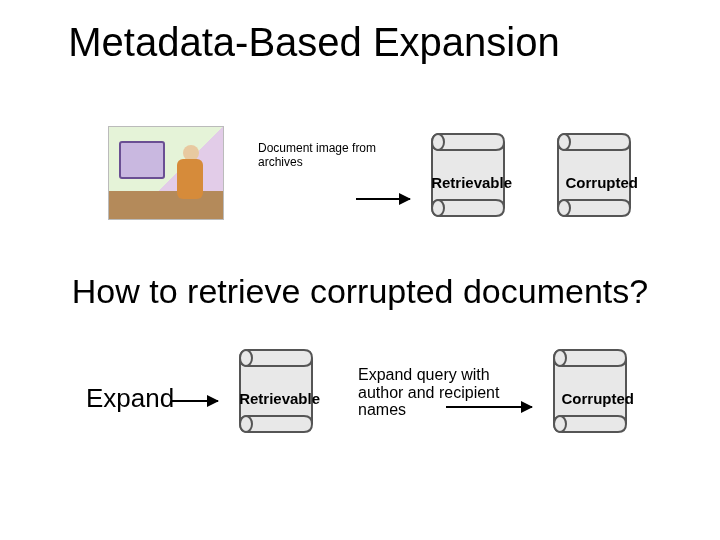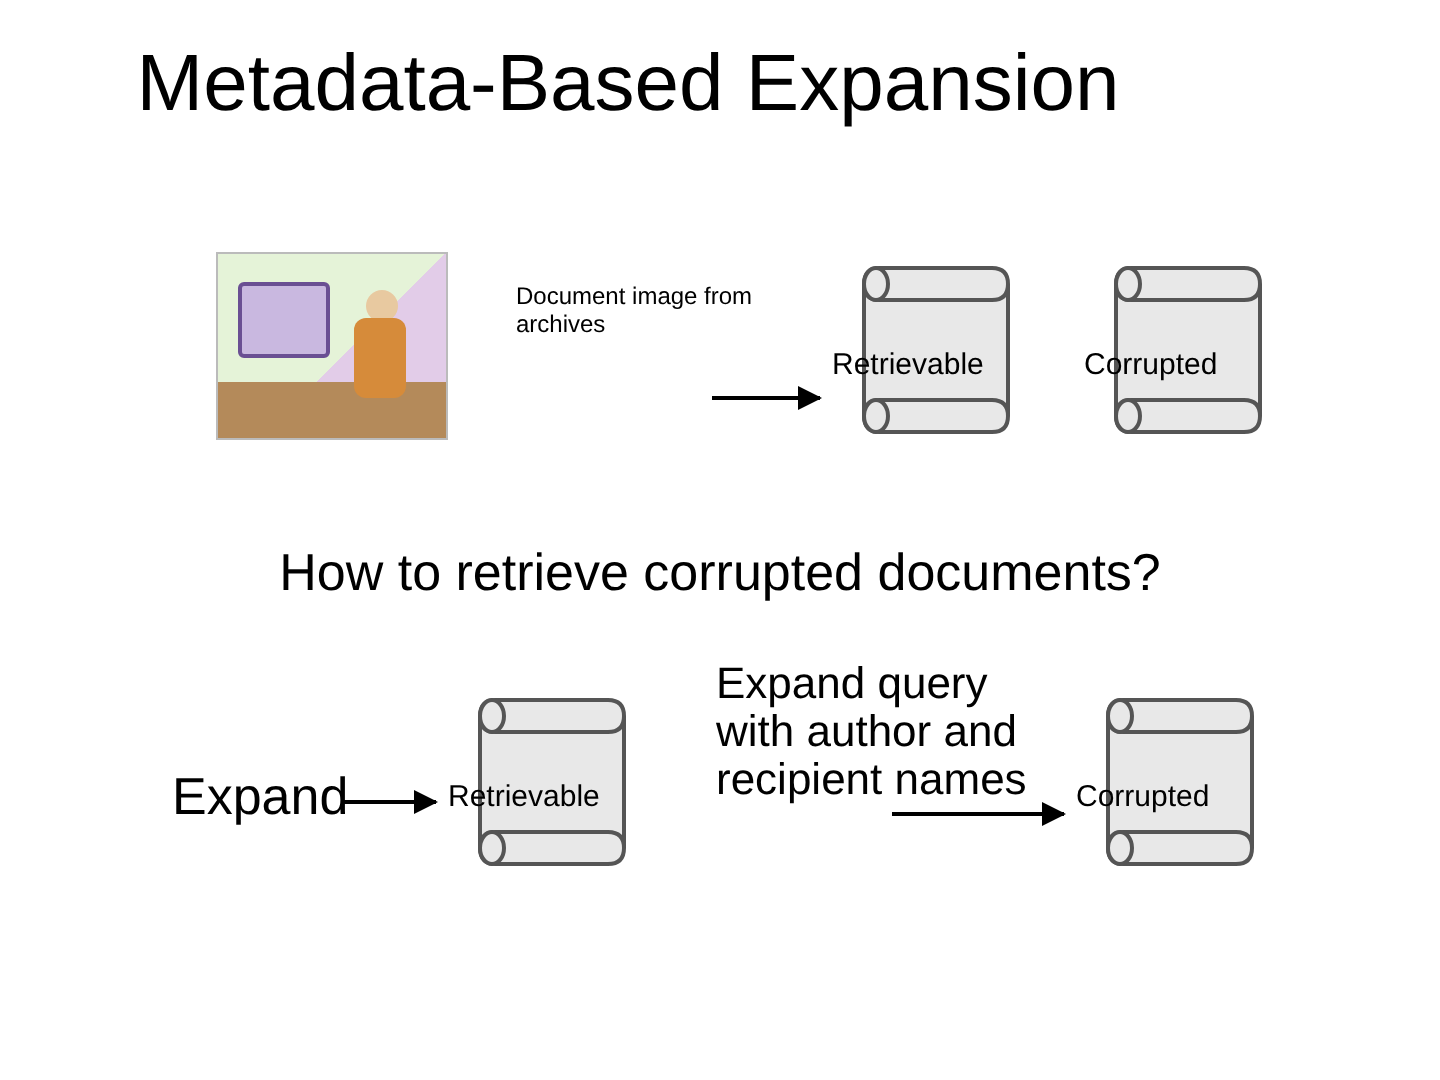--- a/index.html
+++ b/index.html
@@ -21,36 +21,38 @@
     font-size: 40px;
     font-weight: 400;
   }
   .label {
     position: absolute;
     font-size: 12px;
     line-height: 1.15;
   }
   .sm-label {
     position: absolute;
-    font-size: 22px;
+    font-size: 16px;
     line-height: 1.1;
+    margin-top: 36px;
   }
   .scroll {
     position: absolute;
     width: 96px;
     height: 86px;
   }
   .scroll svg { display: block; }
   .scroll-text {
     position: absolute;
     top: 42px;
     left: 0;
     width: 96px;
-    text-align: left;
+    text-align: right;
     font-size: 15px;
+    font-weight: bold;
   }
   .arrow {
     position: absolute;
     height: 2px;
     background: #000;
   }
   .arrow::after {
     content: "";
     position: absolute;
     right: -1px;
@@ -121,21 +123,21 @@
   <svg width="96" height="86" viewBox="0 0 96 86">
     <path d="M16 10 Q16 2 24 2 L80 2 Q88 2 88 10 L88 76 Q88 84 80 84 L24 84 Q16 84 16 76 Z" fill="#e8e8e8" stroke="#555" stroke-width="2"></path>
     <path d="M16 10 Q16 18 24 18 L80 18 Q88 18 88 10" fill="none" stroke="#555" stroke-width="2"></path>
     <ellipse cx="22" cy="10" rx="6" ry="8" fill="#e8e8e8" stroke="#555" stroke-width="2"></ellipse>
     <path d="M16 76 Q16 68 24 68 L80 68 Q88 68 88 76" fill="none" stroke="#555" stroke-width="2"></path>
     <ellipse cx="22" cy="76" rx="6" ry="8" fill="#e8e8e8" stroke="#555" stroke-width="2"></ellipse>
   </svg>
   <div class="scroll-text">Corrupted</div>
 </div>
 
-<div class="label" style="left:0; top:272px; width:720px; text-align:center; font-size:26px;">How to retrieve corrupted documents?</div>
+<div class="label" style="left:0; top:272px; width:720px; text-align:center; font-size:34px;">How to retrieve corrupted documents?</div>
 
 <div class="label" style="left:86px; top:384px; font-size:26px;">Expand</div>
 
 <div class="arrow" style="left:172px; top:400px; width:46px;"></div>
 
 <div class="scroll" style="left:224px; top:348px;">
   <svg width="96" height="86" viewBox="0 0 96 86">
     <path d="M16 10 Q16 2 24 2 L80 2 Q88 2 88 10 L88 76 Q88 84 80 84 L24 84 Q16 84 16 76 Z" fill="#e8e8e8" stroke="#555" stroke-width="2"></path>
     <path d="M16 10 Q16 18 24 18 L80 18 Q88 18 88 10" fill="none" stroke="#555" stroke-width="2"></path>
     <ellipse cx="22" cy="10" rx="6" ry="8" fill="#e8e8e8" stroke="#555" stroke-width="2"></ellipse>

